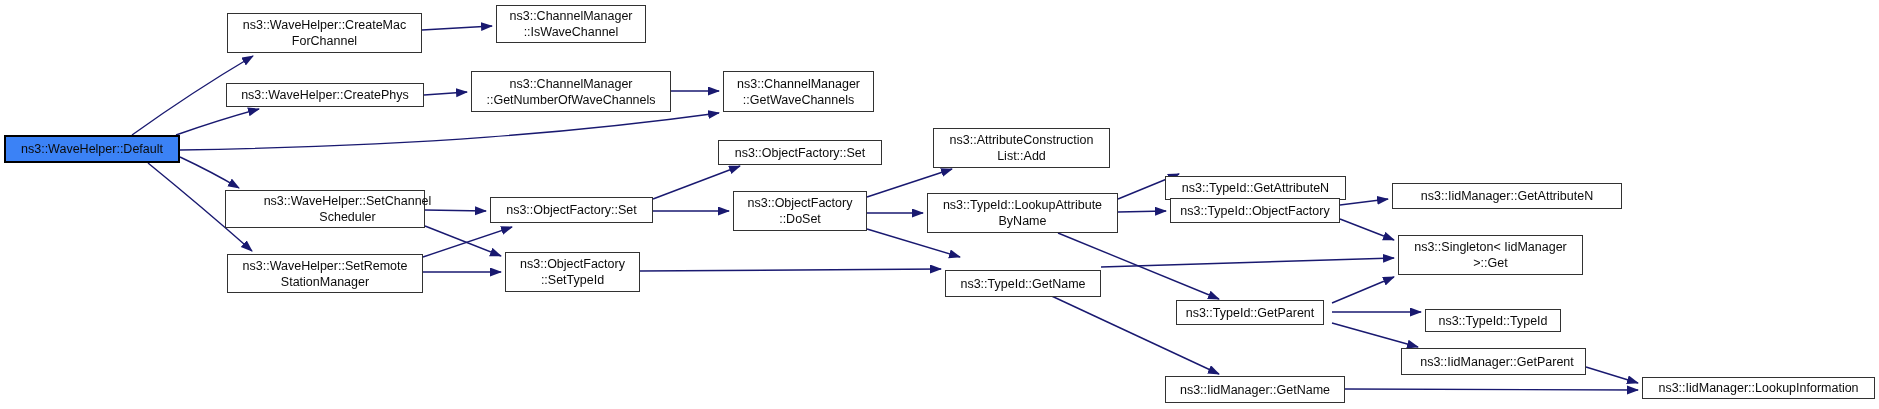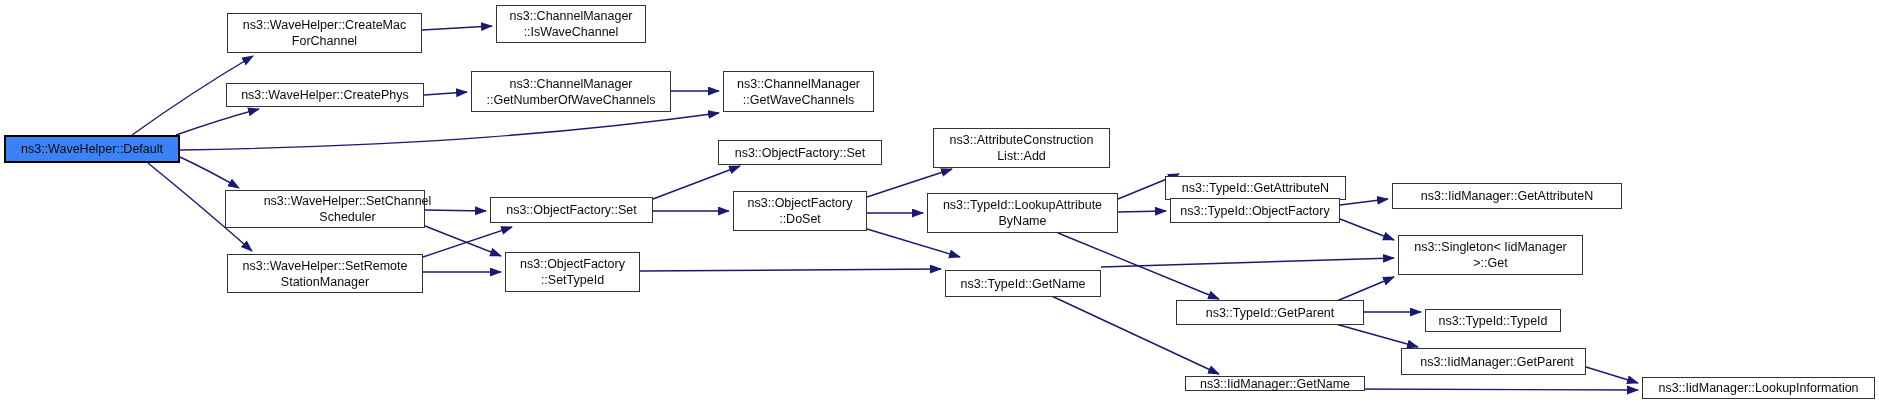--- a/index.html
+++ b/index.html
@@ -99,19 +99,19 @@
       <div class="node" style="left: 933px; top: 128px; width: 177px; height: 40px;">ns3::AttributeConstruction
 List::Add</div>
       <div class="node" style="left: 927px; top: 193px; width: 191px; height: 40px;">ns3::TypeId::LookupAttribute
 ByName</div>
       <div class="node" style="left: 1165px; top: 149px; width: 181px; height: 24px; margin-top: 27px;">ns3::TypeId::GetAttributeN</div>
       <div class="node" style="left: 1170px; top: 198px; width: 170px; height: 25px;">ns3::TypeId::ObjectFactory</div>
       <div class="node" style="left: 1392px; top: 183px; width: 230px; height: 26px;">ns3::IidManager::GetAttributeN</div>
       <div class="node" style="left: 1398px; top: 235px; width: 185px; height: 40px;">ns3::Singleton&lt; IidManager
 &gt;::Get</div>
       <div class="node" style="left: 945px; top: 270px; width: 156px; height: 27px;">ns3::TypeId::GetName</div>
-      <div class="node" style="left: 1176px; top: 300px; width: 188px; height: 25px;">ns3::TypeId::GetParent</div>
+      <div class="node" style="left: 1176px; top: 300px; width: 148px; height: 25px;">ns3::TypeId::GetParent</div>
       <div class="node" style="left: 1425px; top: 309px; width: 136px; height: 23px;">ns3::TypeId::TypeId</div>
       <div class="node" style="left: 1401px; top: 348px; width: 185px; height: 27px; padding-left: 7px;">ns3::IidManager::GetParent</div>
-      <div class="node" style="left: 1165px; top: 376px; width: 180px; height: 15px; margin-left: 20px;">ns3::IidManager::GetName</div>
+      <div class="node" style="left: 1165px; top: 376px; width: 180px; height: 27px;">ns3::IidManager::GetName</div>
       <div class="node" style="left: 1642px; top: 377px; width: 233px; height: 22px;">ns3::IidManager::LookupInformation</div>
     </div>
 </div>
 
 </body></html>

